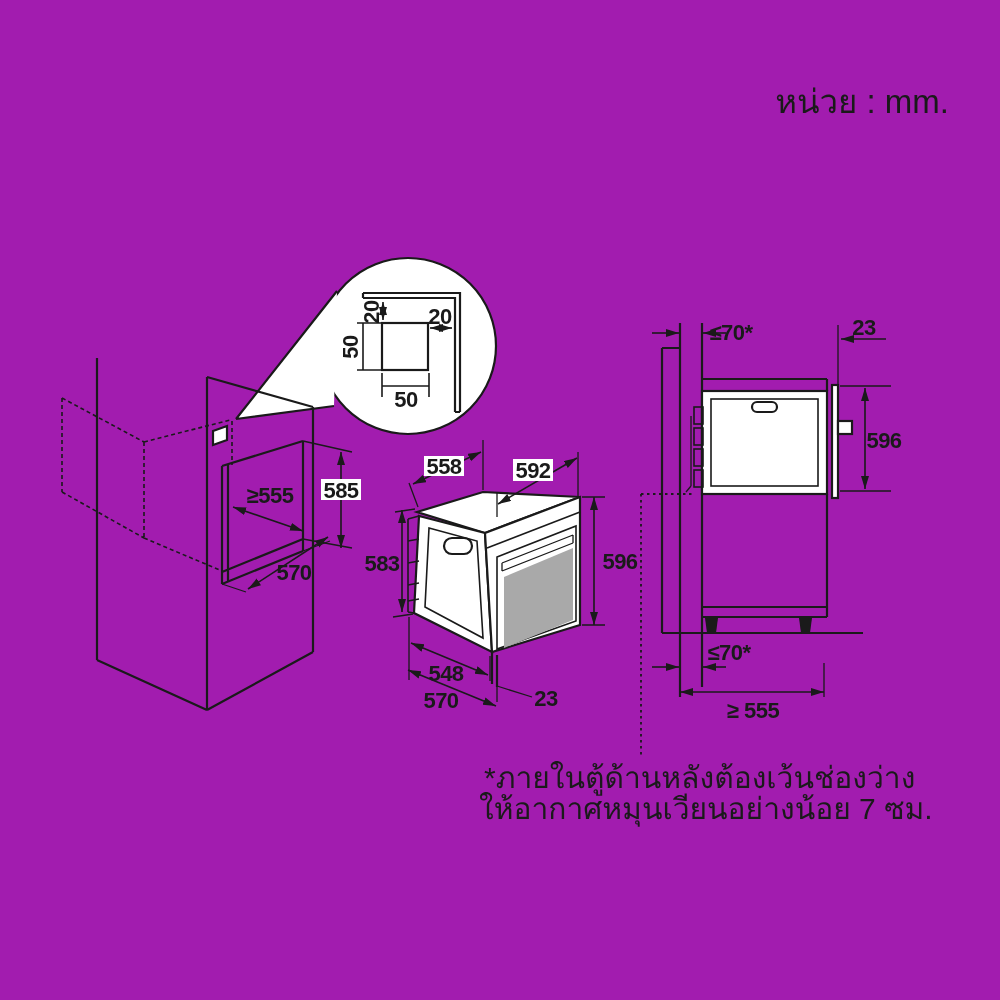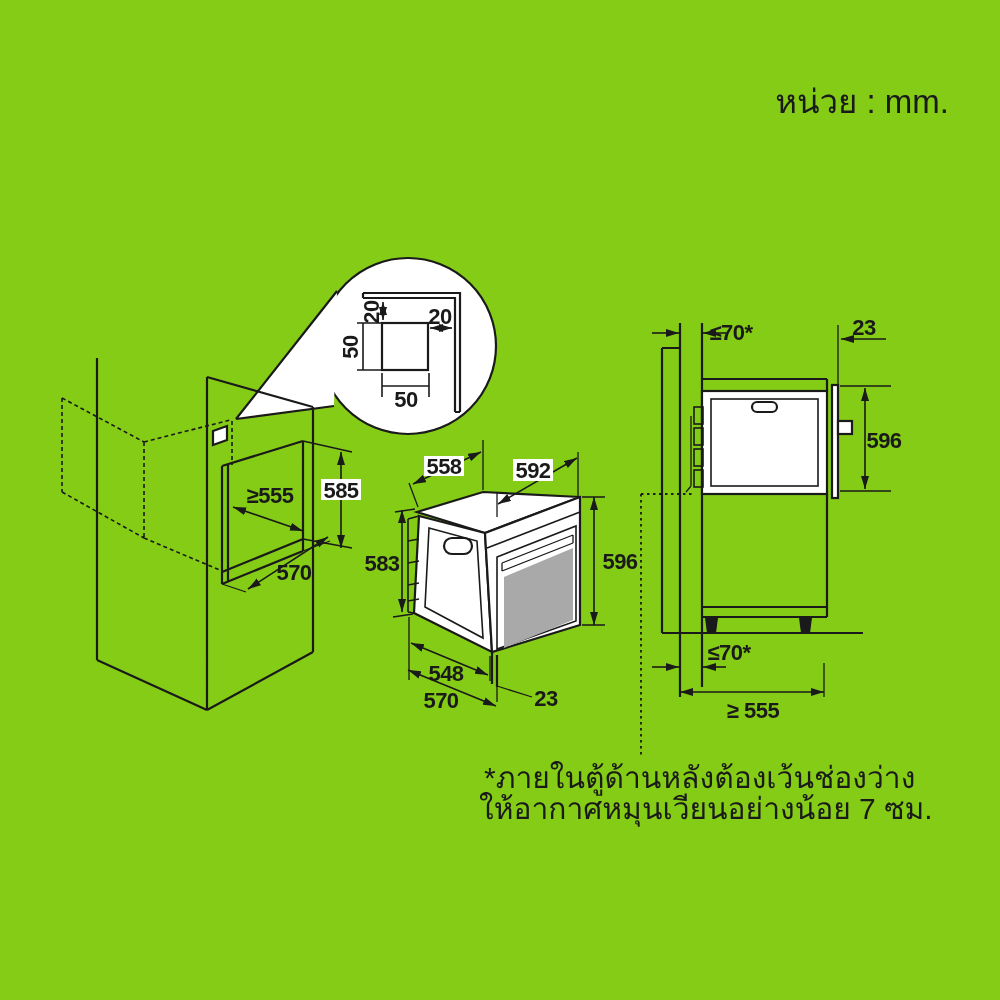--- a/index.html
+++ b/index.html
@@ -1,16 +1,16 @@
 <!DOCTYPE html>
 <html><head>
 <meta charset="utf-8">
 <style>
   html,body{margin:0;padding:0;background:#fff;}
-  .stage{position:relative;width:1000px;height:1000px;background:#84cc16;overflow:hidden;
+  .stage{position:relative;width:1000px;height:1000px;background:#a21caf;overflow:hidden;
          font-family:"Liberation Sans", sans-serif;}
   svg{display:block}
   .ol{fill:none;stroke:#1a1a1a;stroke-width:2.2;stroke-linejoin:miter;stroke-linecap:butt;}
   .olf{fill:#fff;stroke:#1a1a1a;stroke-width:2.2;stroke-linejoin:miter;}
   .md{fill:none;stroke:#1a1a1a;stroke-width:1.6;}
   .thin{fill:none;stroke:#1a1a1a;stroke-width:1.3;}
   .dim{fill:none;stroke:#1a1a1a;stroke-width:1.6;}
   .dash{fill:none;stroke:#1a1a1a;stroke-width:1.6;stroke-dasharray:4 3;}
   .dot{fill:none;stroke:#1a1a1a;stroke-width:1.8;stroke-dasharray:2.5 3.5;}
   .mask{fill:#fff;stroke:none;}

